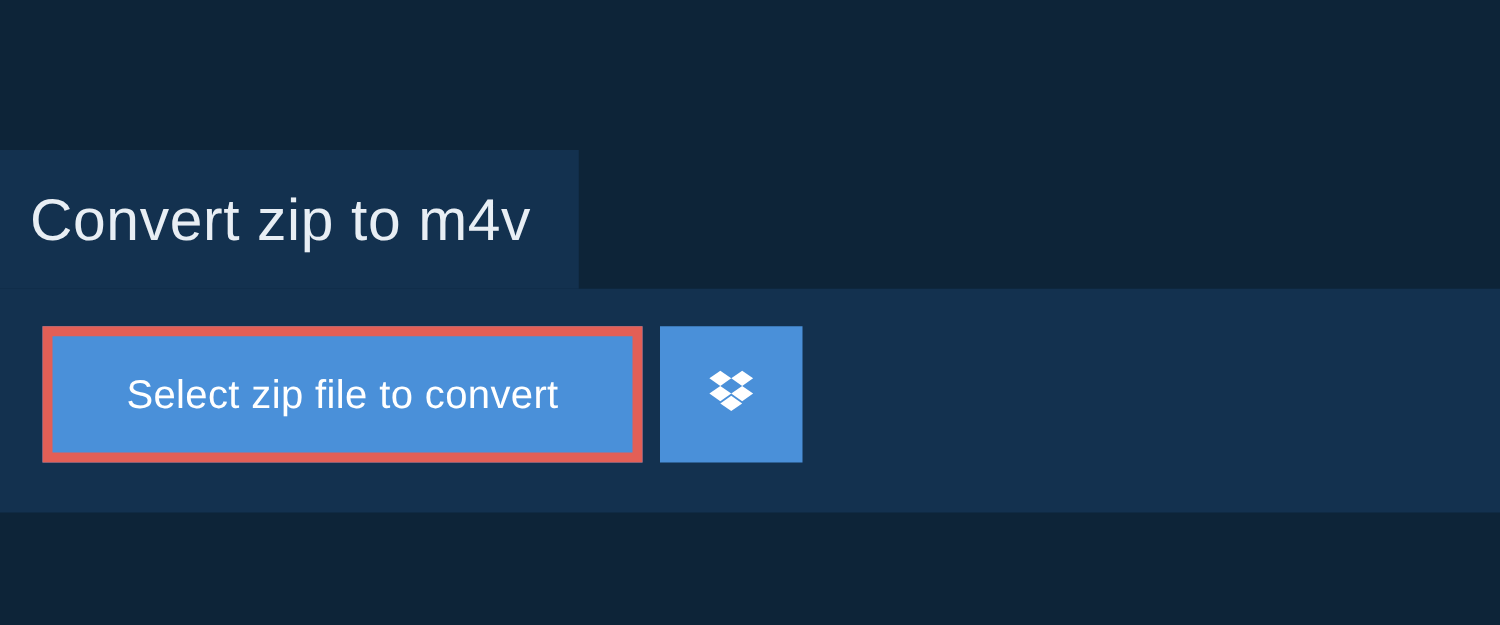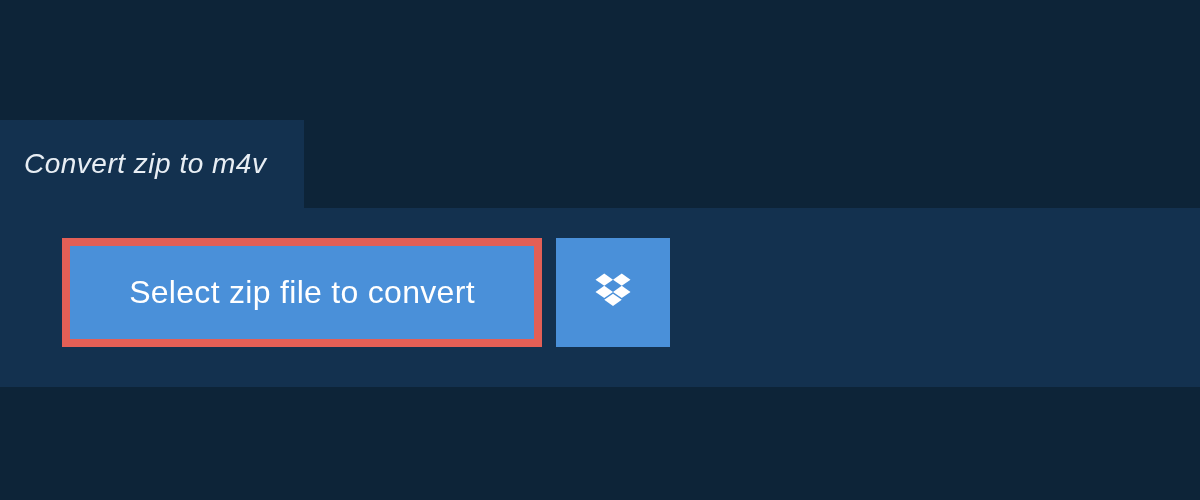--- a/index.html
+++ b/index.html
@@ -22,44 +22,42 @@
     .tab {
       background: #13314f;
       display: inline-block;
       padding: 28px 38px 28px 24px;
       position: relative;
       top: 0;
       margin-top: 60px;
     }
     .tab-text {
       color: #e8eef4;
-      font-size: 28px;
+      font-size: 47px;
       font-weight: 300;
       letter-spacing: 0.5px;
-      font-style: italic;
     }
     .button-row {
       display: flex;
       gap: 14px;
       padding: 30px 34px 40px 34px;
     }
     .select-button {
       background: #4a90d9;
       border: 8px solid #e35f56;
       color: #ffffff;
       font-size: 32px;
       font-weight: 300;
       padding: 28px 44px;
       cursor: pointer;
       display: flex;
       align-items: center;
       justify-content: center;
       min-width: 480px;
       letter-spacing: 0.3px;
-      margin-left: 28px;
     }
     .dropbox-button {
       background: #4a90d9;
       border: none;
       width: 114px;
       cursor: pointer;
       display: flex;
       align-items: center;
       justify-content: center;
     }

